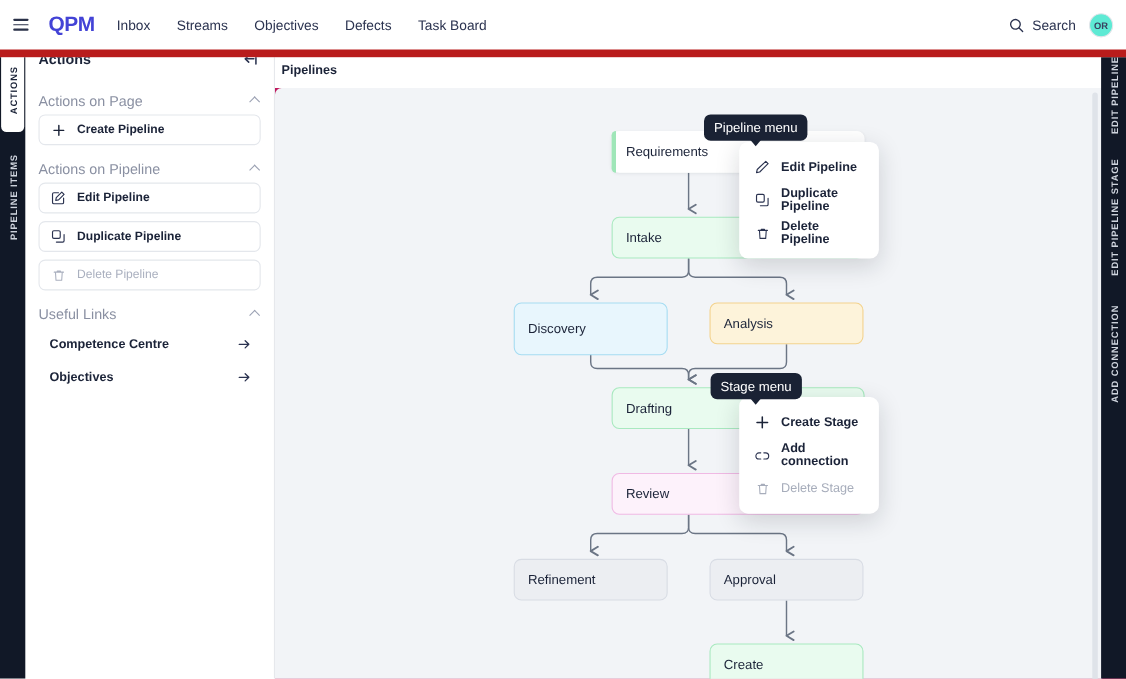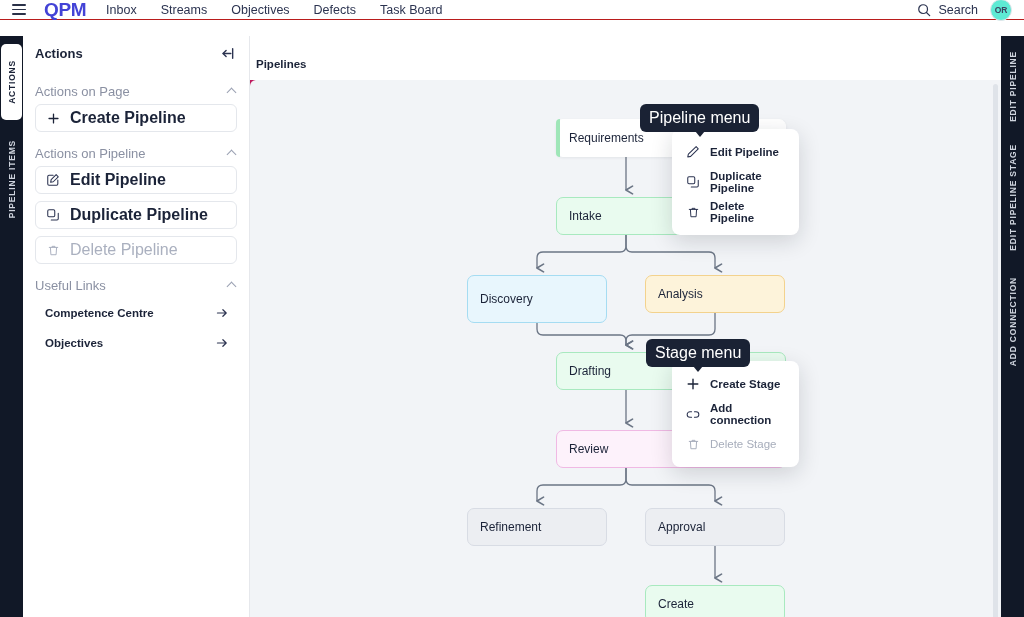--- a/index.html
+++ b/index.html
@@ -7,22 +7,22 @@
     width: 1024px; height: 617px;
     font-family: "Liberation Sans", sans-serif;
     background: #ffffff;
     overflow: hidden;
     color: #1f2a44;
   }
   #app { position: relative; width: 1024px; height: 617px; }
 
   
   .topbar {
-    position: absolute; top: 0; left: 0; width: 1024px; height: 20px;
-    background: #ffffff; border-bottom: 1px solid #b91c1c;
+    position: absolute; top: 0; left: 0; width: 1024px; height: 52px;
+    background: #ffffff; border-bottom: 7px solid #b91c1c;
     display: flex; align-items: center; z-index: 40;
   }
   .hamburger { width: 38px; display: flex; flex-direction: column; align-items: center;
                justify-content: center; gap: 3px; cursor: pointer; height: 36px; }
   .hamburger i { display: block; width: 14px; height: 1.6px; background: #2a3148; border-radius: 1px; }
   .brand { font-size: 19px; font-weight: 700; color: #4343d6; letter-spacing: -0.4px;
            margin-left: 6px; margin-right: 20px; }
   .navlinks { display: flex; align-items: center; gap: 24px; }
   .navlinks a { font-size: 12.5px; color: #2b3350; text-decoration: none; cursor: pointer; }
   .topright { margin-left: auto; display: flex; align-items: center; gap: 12px; padding-right: 12px; }
@@ -68,21 +68,21 @@
   .chev::before {
     content: ""; position: absolute; left: 1px; top: 3px;
     width: 6px; height: 6px; border-left: 1.4px solid #9aa0b2; border-top: 1.4px solid #9aa0b2;
     transform: rotate(45deg);
   }
   .act-btn {
     display: flex; align-items: center; gap: 10px;
     height: 28px; border: 1px solid #e4e7ec; border-radius: 6px;
     padding: 0 10px; margin-bottom: 7px; background: #fff; cursor: pointer;
   }
-  .act-btn .lbl { font-size: 16px; font-weight: 600; color: #1b2338; }
+  .act-btn .lbl { font-size: 11px; font-weight: 600; color: #1b2338; }
   .act-btn.disabled { cursor: default; }
   .act-btn.disabled .lbl { color: #aab0bf; font-weight: 400; }
   .link-row {
     display: flex; align-items: center; justify-content: space-between;
     height: 30px; padding: 0 8px 0 10px; cursor: pointer;
   }
   .link-row .lbl { font-size: 11.5px; font-weight: 700; color: #1b2338; }
 
   
   .content {
@@ -135,21 +135,21 @@
   .n-amber  { background: #fdf3da; border: 1px solid #f3d28d; }
   .n-pink   { background: #fdf2fb; border: 1px solid #f0b9e4; }
   .n-gray   { background: #eceef2; border: 1px solid #d8dce4; }
 
   svg.edges { position: absolute; top: 0; left: 0; width: 740px; height: 549px;
               pointer-events: none; }
 
   
   .tooltip {
     position: absolute; background: #1a2234; color: #ffffff;
-    font-size: 16px; border-radius: 6px; padding: 5px 9px; white-space: nowrap; z-index: 60;
+    font-size: 12px; border-radius: 6px; padding: 5px 9px; white-space: nowrap; z-index: 60;
   }
   .tooltip::after {
     content: ""; position: absolute; left: 50%; margin-left: -5px; bottom: -5px;
     width: 0; height: 0; border-left: 5px solid transparent; border-right: 5px solid transparent;
     border-top: 6px solid #1a2234;
   }
 
   
   .menu {
     position: absolute; background: #ffffff; border-radius: 8px;

